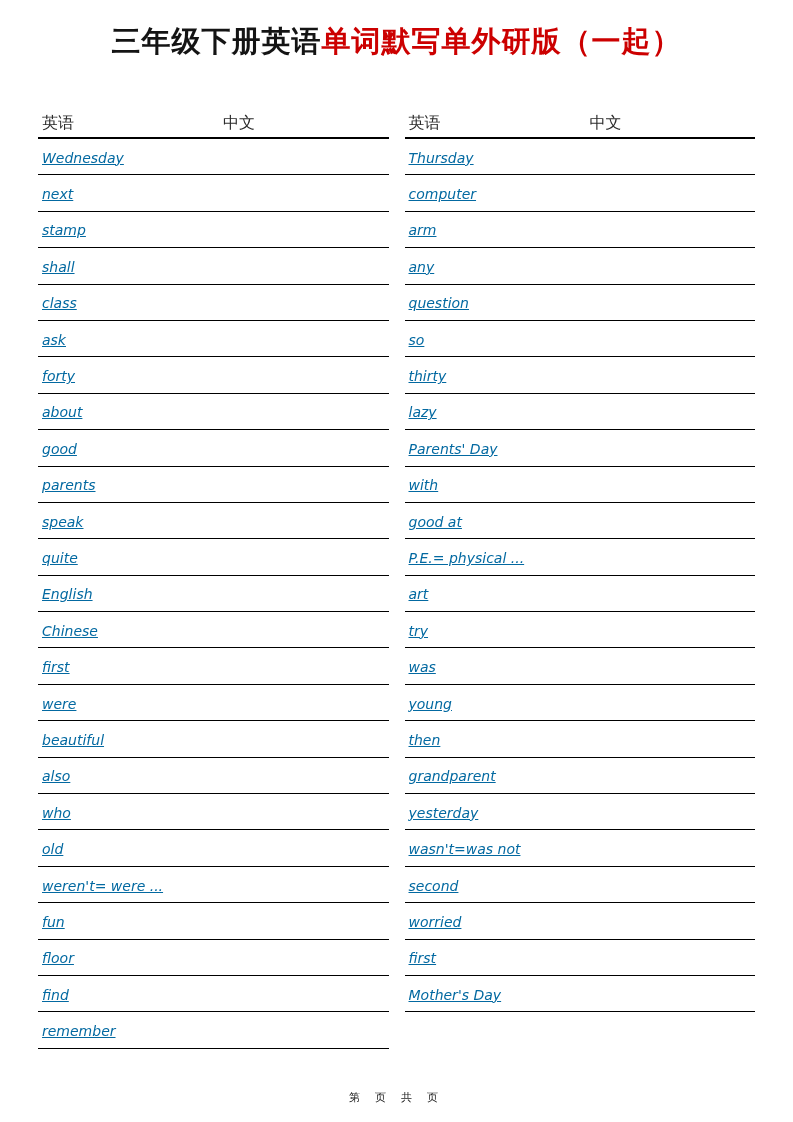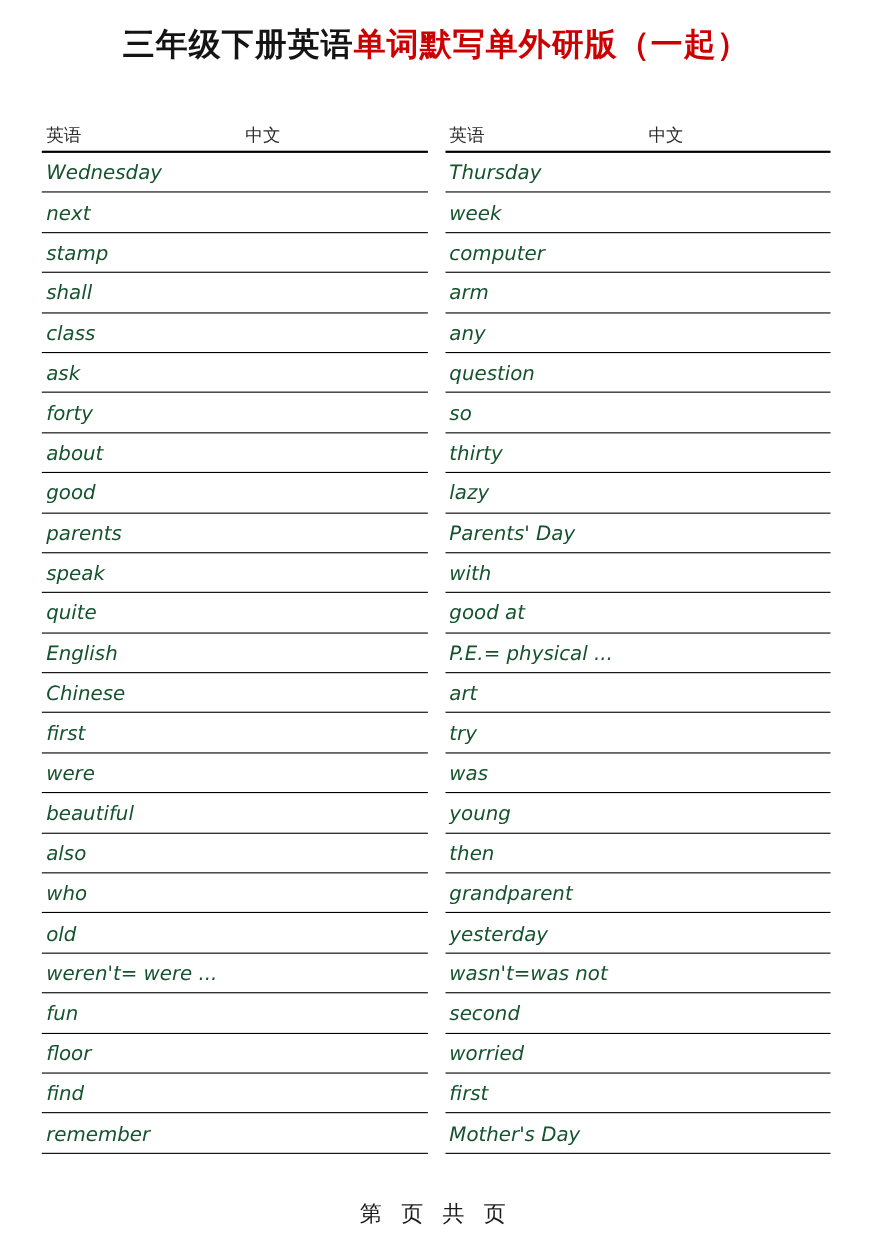--- a/index.html
+++ b/index.html
@@ -68,34 +68,35 @@
     box-sizing: border-box;
     border-bottom: 1.6px solid #000;
     display: flex;
     align-items: center;
     padding-left: 4px;
     padding-top: 2px;
   }
   .word {
     font-family: "DejaVu Sans", sans-serif;
     font-style: italic;
-    font-size: 18px;
-    color: #14532d;
+    font-size: 14px;
+    color: #0369a1;
     white-space: nowrap;
+    text-decoration: underline;
   }
   .blank {
     flex: 1;
   }
   .footer {
     position: absolute;
     top: 1090px;
     left: 0;
     width: 100%;
     text-align: center;
-    font-size: 20px;
+    font-size: 11px;
     color: #1a1a1a;
     letter-spacing: 6px;
   }
 </style>
 </head>
 <body>
 
 <div class="page">
 
   <div class="title">
@@ -217,24 +218,20 @@
       <div class="col-header">
         <span class="hdr-en">英语</span>
         <span class="hdr-zh">中文</span>
       </div>
       <div class="rows">
           <div class="row">
             <span class="word">Thursday</span>
             <span class="blank"></span>
           </div>
           <div class="row">
-            <span class="word">week</span>
-            <span class="blank"></span>
-          </div>
-          <div class="row">
             <span class="word">computer</span>
             <span class="blank"></span>
           </div>
           <div class="row">
             <span class="word">arm</span>
             <span class="blank"></span>
           </div>
           <div class="row">
             <span class="word">any</span>
             <span class="blank"></span>

